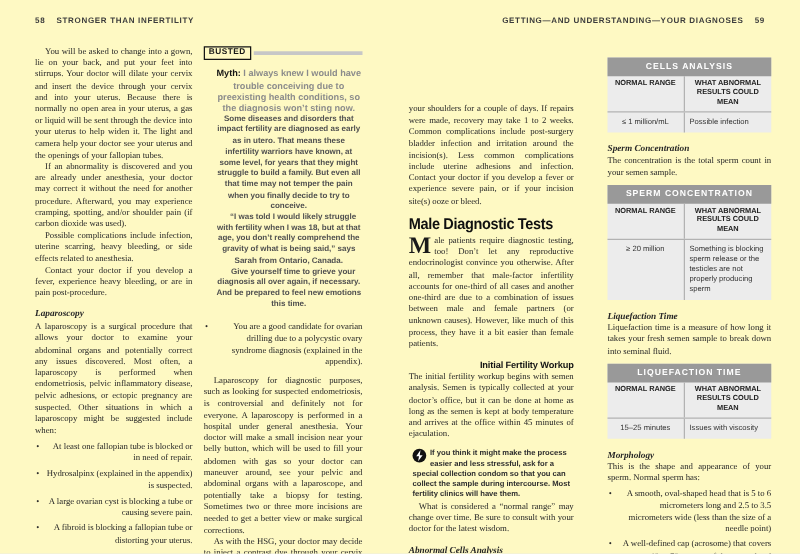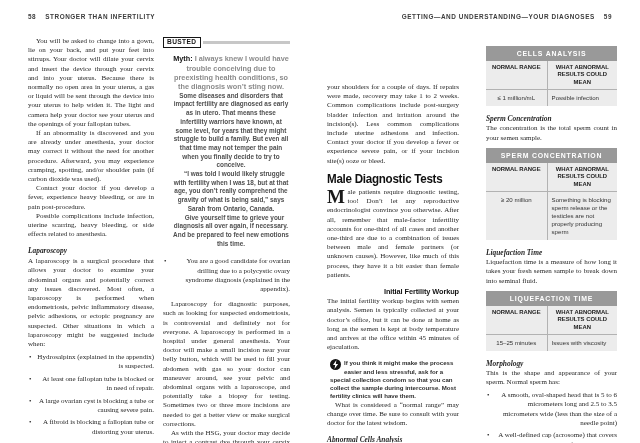--- a/index.html
+++ b/index.html
@@ -1,16 +1,16 @@
 <!DOCTYPE html>
 <html><head>
 <meta charset="utf-8">
 <style>
   html,body{margin:0;padding:0;background:#e9e9e9;}
-  .spread{position:relative;width:640px;height:443px;background:#ffffff;overflow:hidden;
+  .spread{position:relative;width:640px;height:443px;background:#fef9c3;overflow:hidden;
           font-family:"Liberation Serif",serif;color:#262626;}
   
   .running-head{position:absolute;top:13px;font-family:"Liberation Sans",sans-serif;
                 font-size:6.4px;font-weight:bold;letter-spacing:0.55px;color:#3c3c3c;white-space:nowrap;}
   .rh-left{left:28px;}
   .rh-right{right:28px;}
   .rh-num{display:inline-block;}
   .rh-left .rh-num{margin-right:9px;}
   .rh-right .rh-num{margin-left:9px;}
   
@@ -70,27 +70,27 @@
   <div class="running-head rh-left">
     <span class="rh-num">58</span><span>STRONGER THAN INFERTILITY</span>
   </div>
   <div class="running-head rh-right">
     <span>GETTING—AND UNDERSTANDING—YOUR DIAGNOSES</span><span class="rh-num">59</span>
   </div>
 
   <div class="col col-1">
     <p class="indent">You will be asked to change into a gown, lie on your back, and put your feet into stirrups. Your doctor will dilate your cervix and insert the device through your cervix and into your uterus. Because there is normally no open area in your uterus, a gas or liquid will be sent through the device into your uterus to help widen it. The light and camera help your doctor see your uterus and the openings of your fallopian tubes.</p>
     <p class="indent">If an abnormality is discovered and you are already under anesthesia, your doctor may correct it without the need for another procedure. Afterward, you may experience cramping, spotting, and/or shoulder pain (if carbon dioxide was used).</p>
+    <p class="indent">Possible complications include infection, uterine scarring, heavy bleeding, or side effects related to anesthesia.</p>
     <p class="indent">Contact your doctor if you develop a fever, experience heavy bleeding, or are in pain post-procedure.</p>
-    <p class="indent">Possible complications include infection, uterine scarring, heavy bleeding, or side effects related to anesthesia.</p>
     <div class="h-serif">Laparoscopy</div>
     <p>A laparoscopy is a surgical procedure that allows your doctor to examine your abdominal organs and potentially correct any issues discovered. Most often, a laparoscopy is performed when endometriosis, pelvic inflammatory disease, pelvic adhesions, or ectopic pregnancy are suspected. Other situations in which a laparoscopy might be suggested include when:</p>
     <div class="bullets">
+      <div class="bullet">At least one fallopian tube is blocked or in need of repair.</div>
       <div class="bullet">Hydrosalpinx (explained in the appendix) is suspected.</div>
-      <div class="bullet">At least one fallopian tube is blocked or in need of repair.</div>
       <div class="bullet">A large ovarian cyst is blocking a tube or causing severe pain.</div>
       <div class="bullet">A fibroid is blocking a fallopian tube or distorting your uterus.</div>
     </div>
   </div>
 
   <div class="col col-2">
     <div class="busted-head">
       <span class="busted-label">BUSTED</span>
       <span class="busted-line"></span>
     </div>

